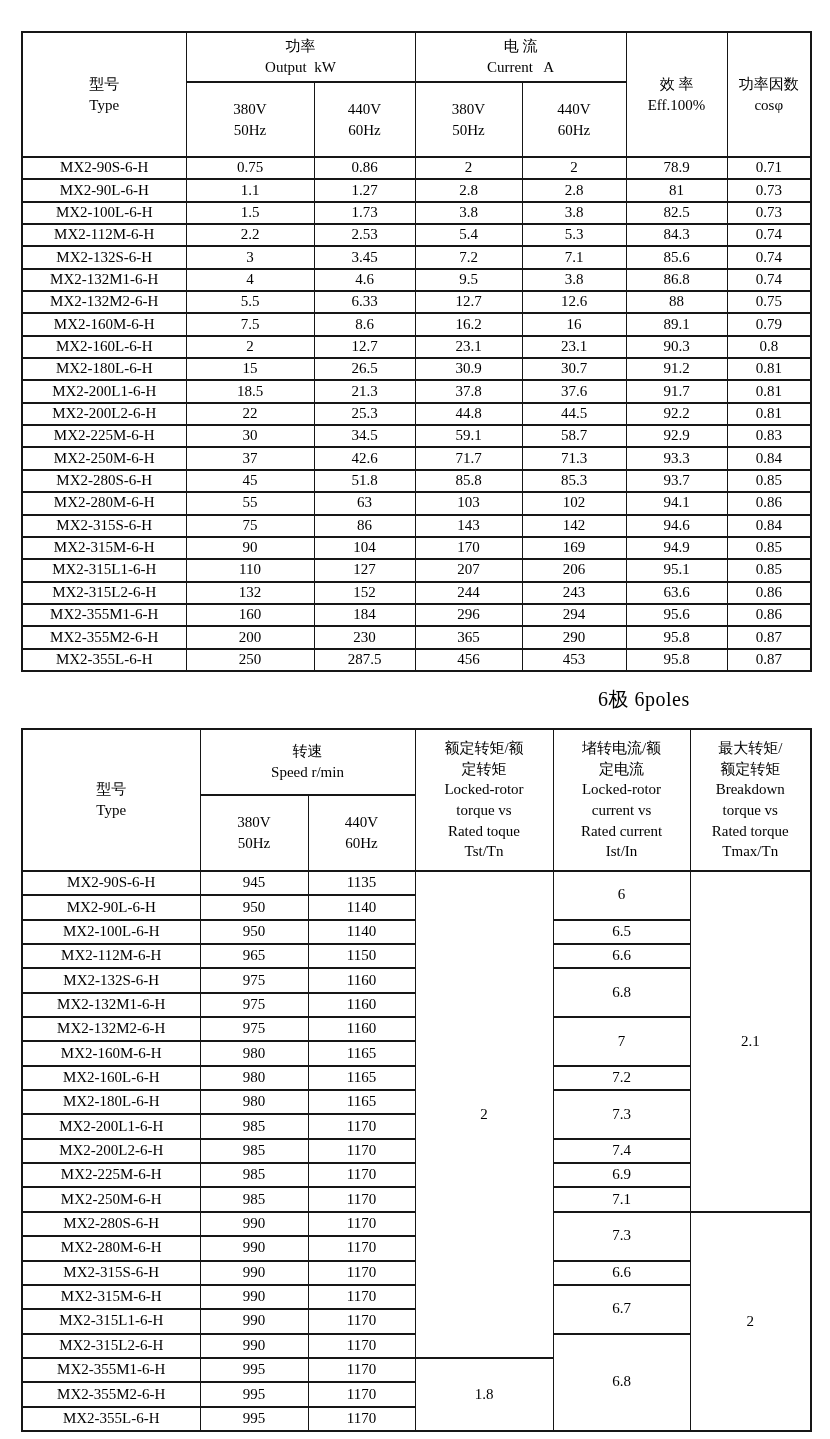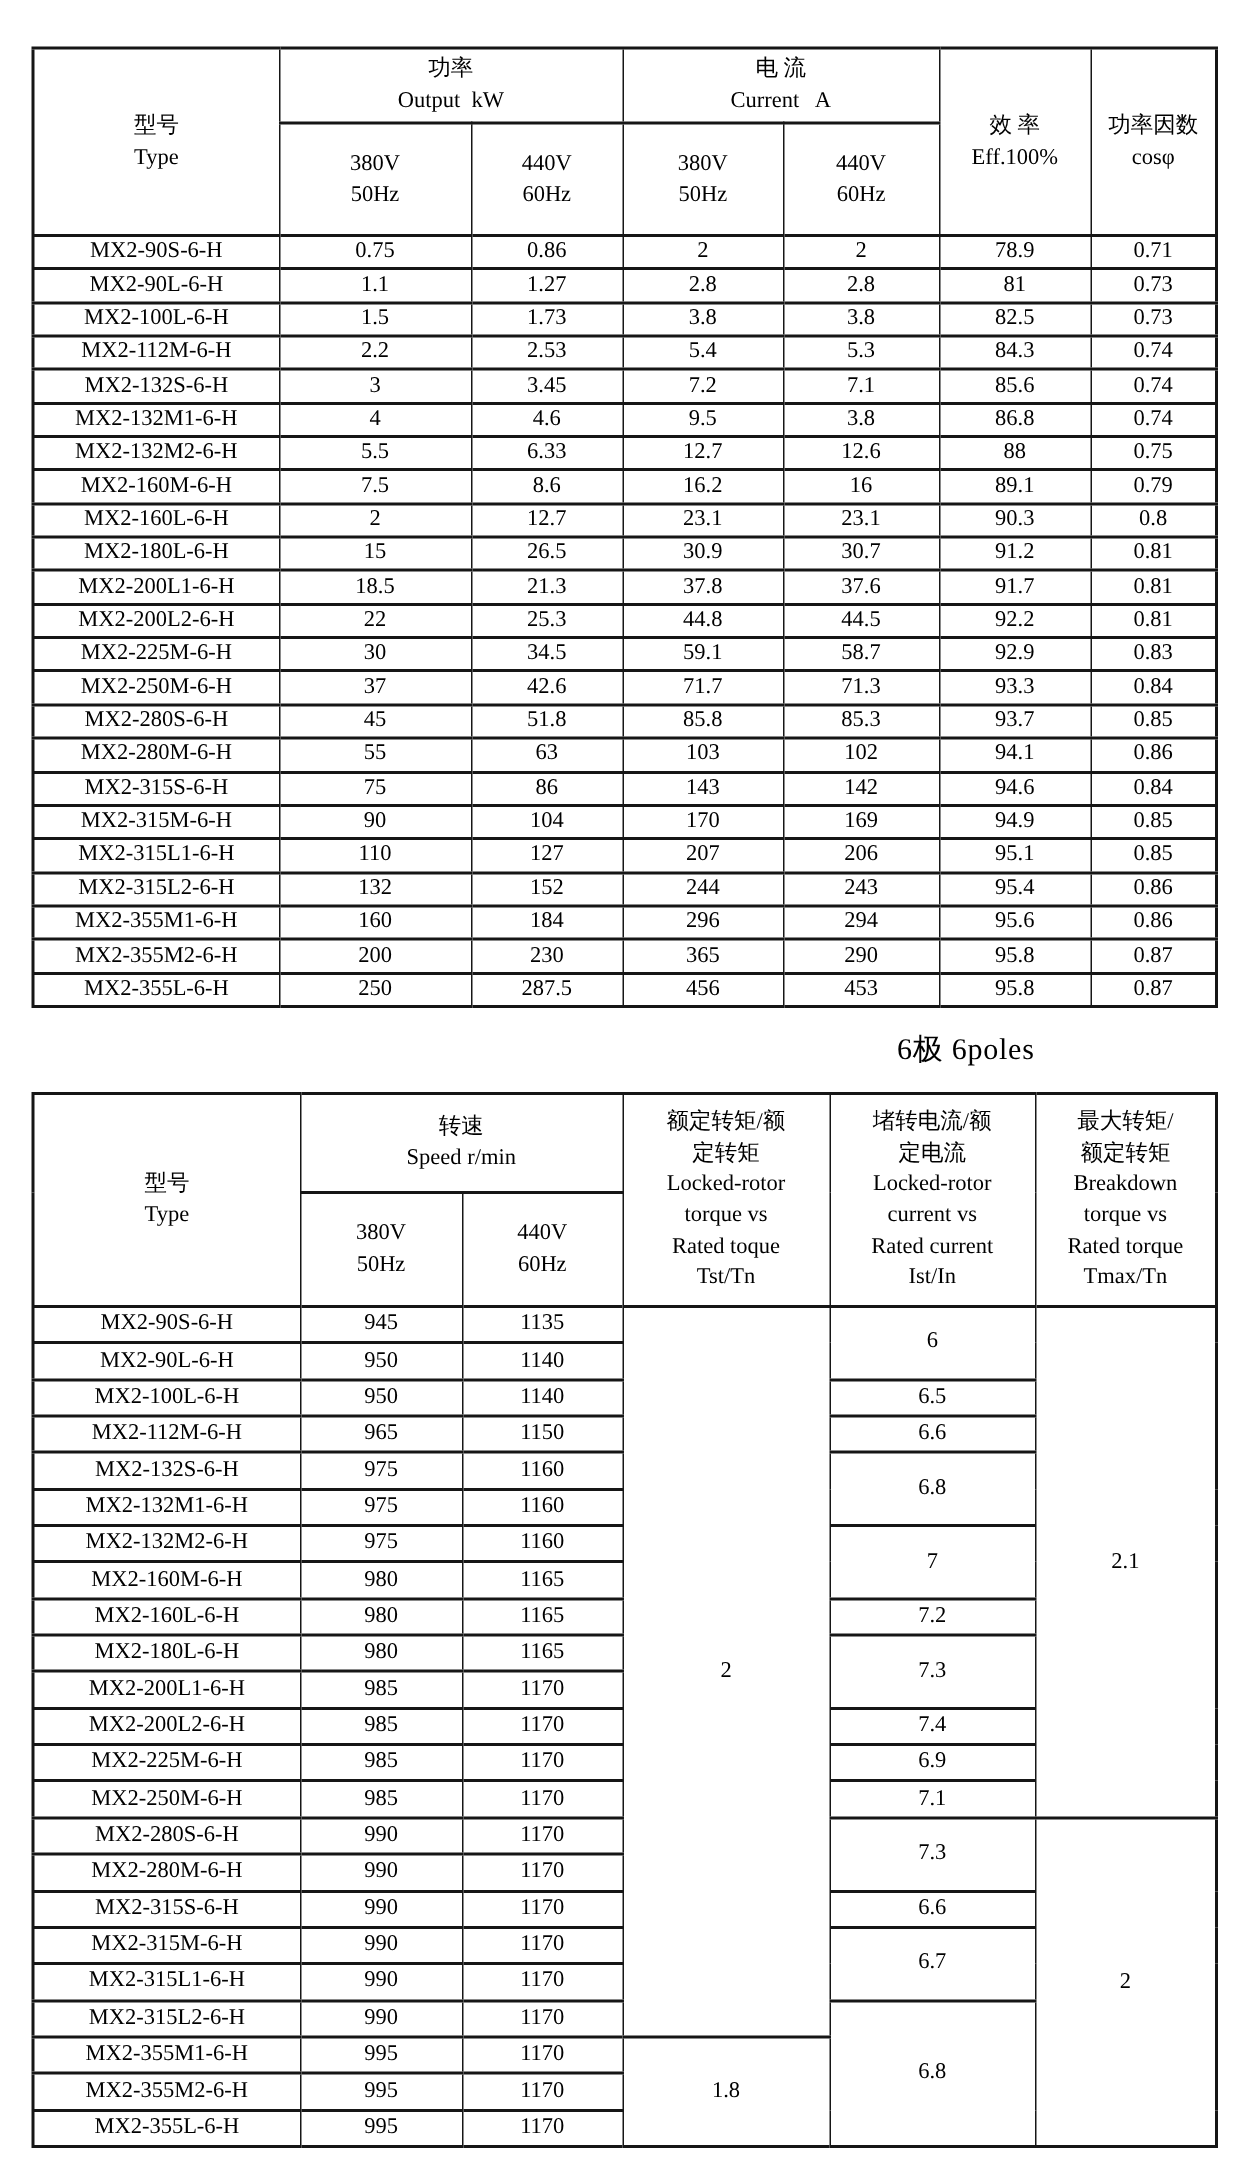--- a/index.html
+++ b/index.html
@@ -268,21 +268,21 @@
           <td>206</td>
           <td>95.1</td>
           <td>0.85</td>
         </tr>
         <tr>
           <td>MX2-315L2-6-H</td>
           <td>132</td>
           <td>152</td>
           <td>244</td>
           <td>243</td>
-          <td>95.4</td>
+          <td>63.6</td>
           <td>0.86</td>
         </tr>
         <tr>
           <td>MX2-355M1-6-H</td>
           <td>160</td>
           <td>184</td>
           <td>296</td>
           <td>294</td>
           <td>95.6</td>
           <td>0.86</td>

